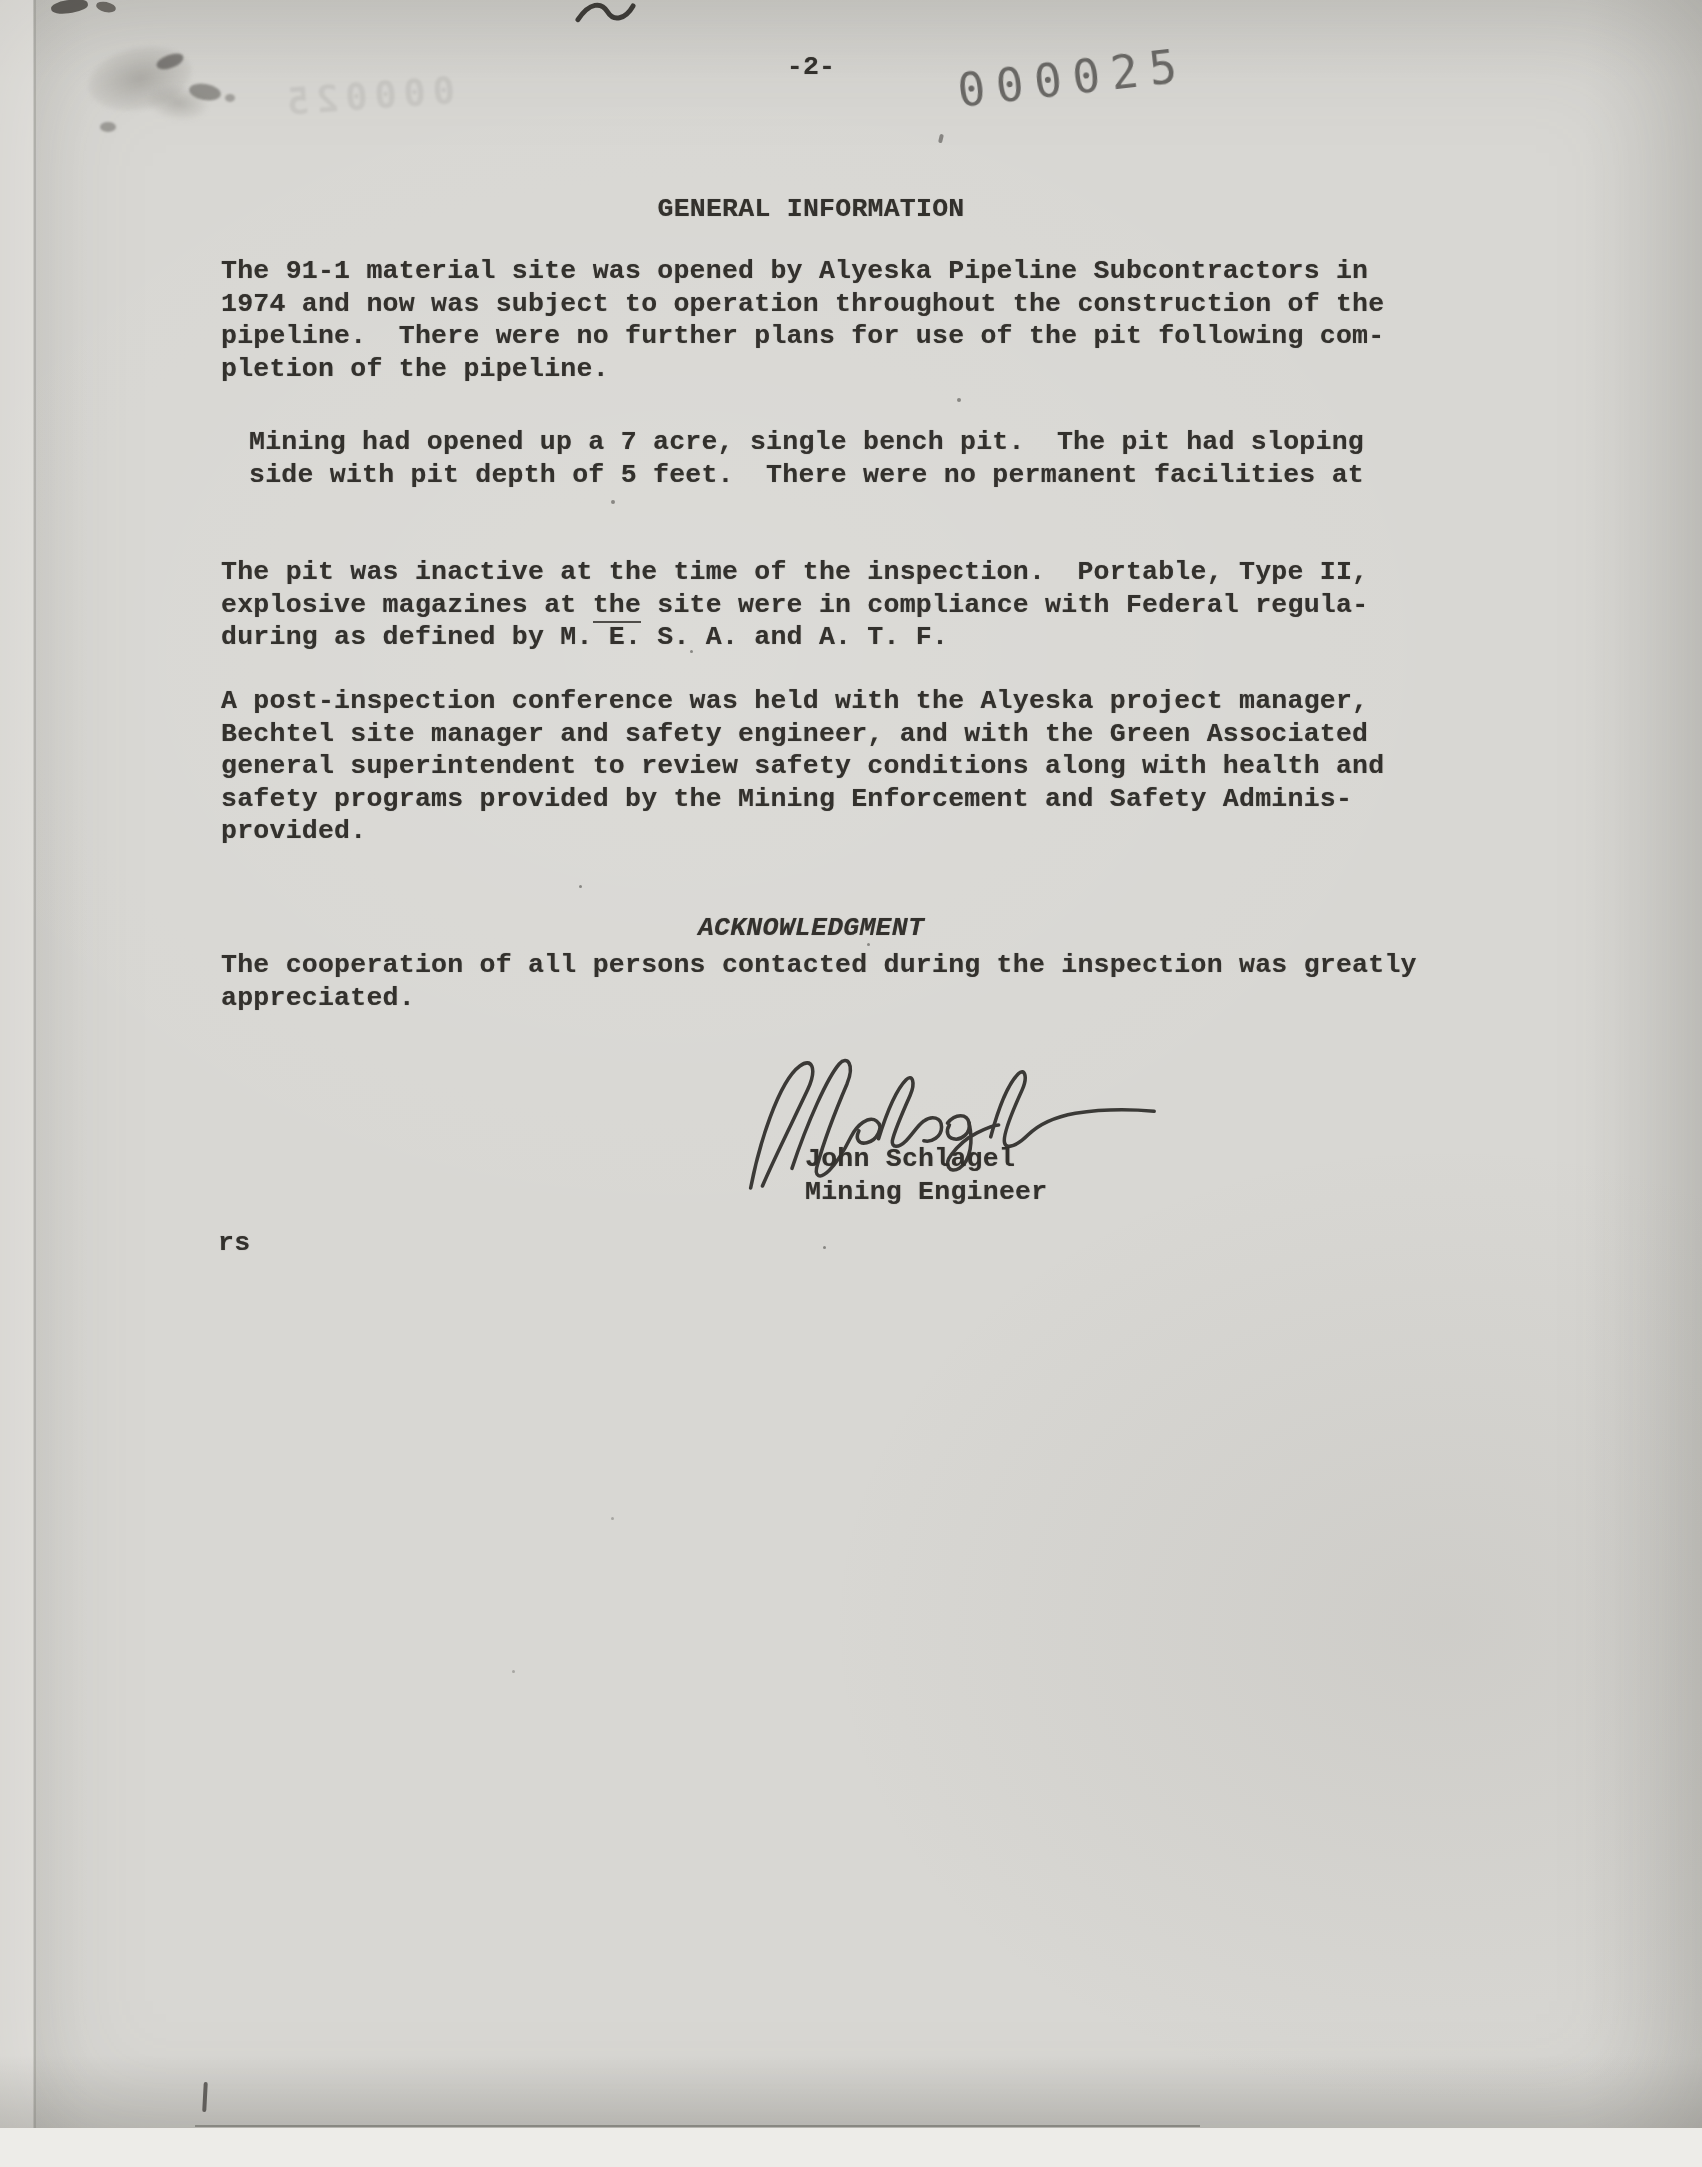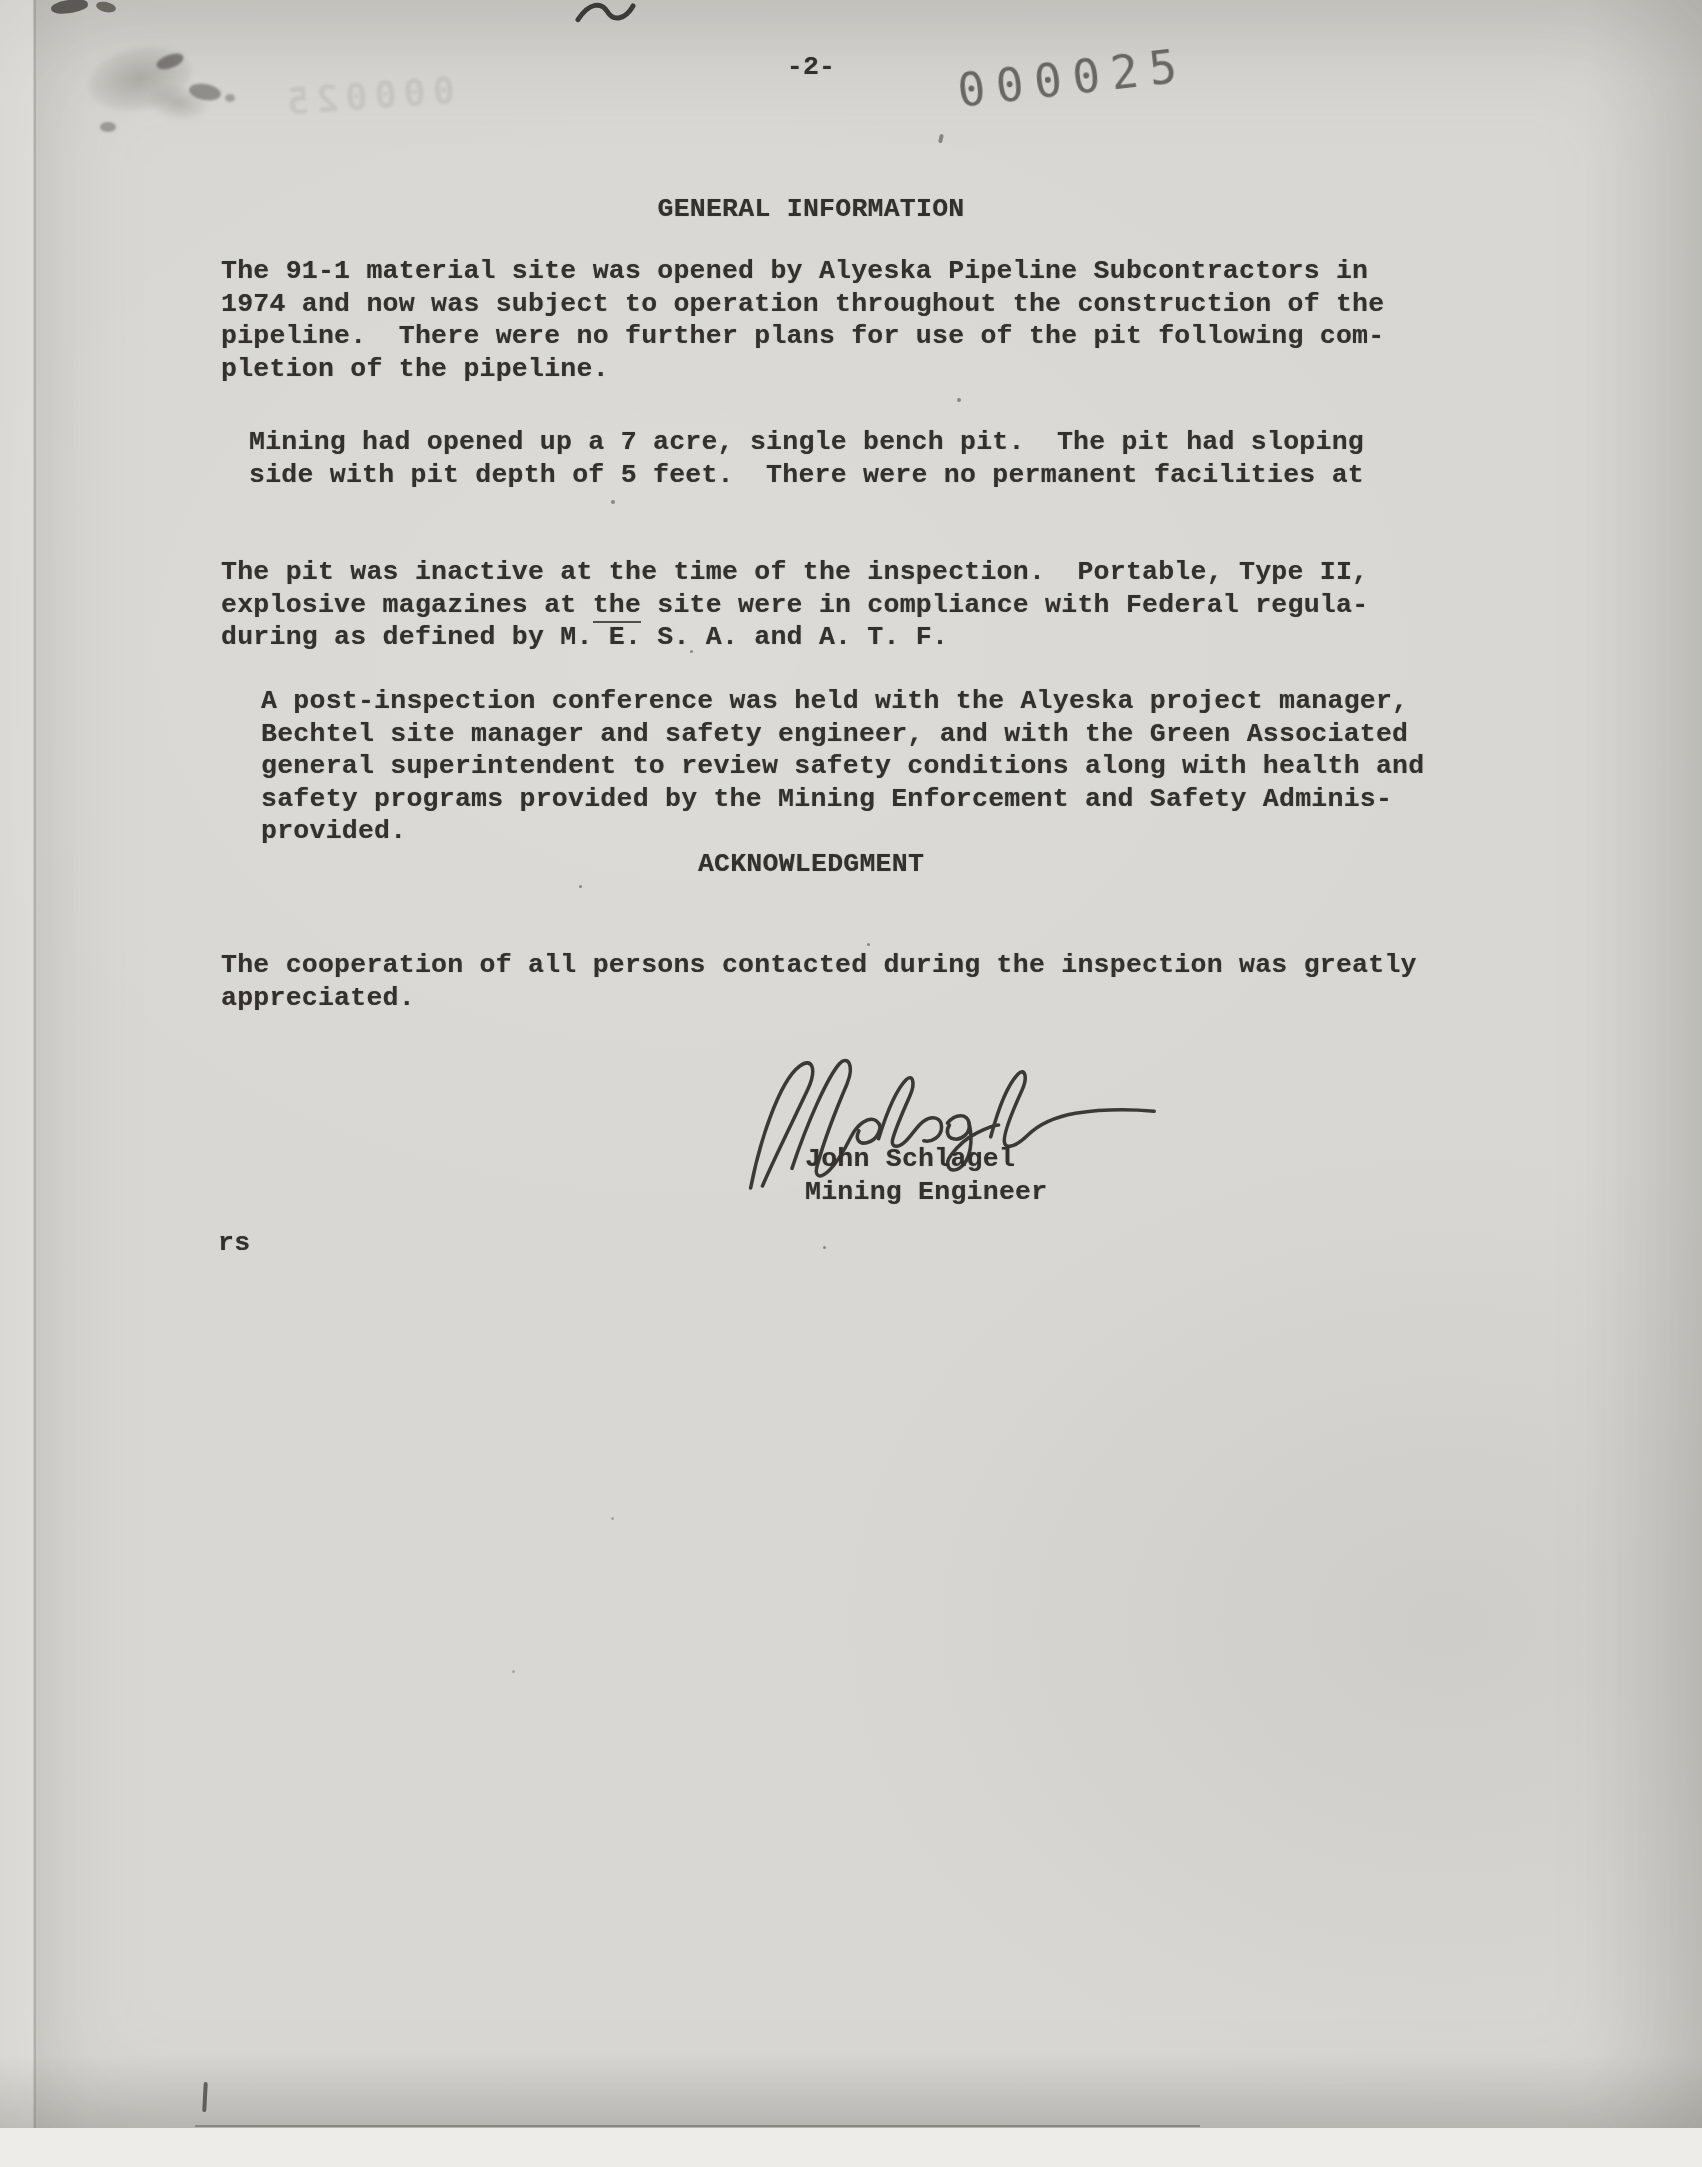--- a/index.html
+++ b/index.html
@@ -124,29 +124,29 @@
     <div class="typed">Mining had opened up a 7 acre, single bench pit.  The pit had sloping</div>
     <div class="typed">side with pit depth of 5 feet.  There were no permanent facilities at</div>
   </div>
 
   <div class="col" style="top:556px;">
     <div class="typed">The pit was inactive at the time of the inspection.  Portable, Type II,</div>
     <div class="typed"><span>explosive magazines at </span><span class="uword">the</span><span> site were in compliance with Federal regula-</span></div>
     <div class="typed">during as defined by M. E. S. A. and A. T. F.</div>
   </div>
 
-  <div class="col" style="top:685px;margin-left:40px;">
+  <div class="col" style="top:685px;">
     <div class="typed">A post-inspection conference was held with the Alyeska project manager,</div>
     <div class="typed">Bechtel site manager and safety engineer, and with the Green Associated</div>
     <div class="typed">general superintendent to review safety conditions along with health and</div>
     <div class="typed">safety programs provided by the Mining Enforcement and Safety Adminis-</div>
     <div class="typed">provided.</div>
   </div>
 
-  <div class="col center typed" style="top:848px;">ACKNOWLEDGMENT</div>
+  <div class="col center typed" style="top:912px;font-style:italic;">ACKNOWLEDGMENT</div>
 
   <div class="col" style="top:949px;">
     <div class="typed">The cooperation of all persons contacted during the inspection was greatly</div>
     <div class="typed">appreciated.</div>
   </div>
 
   <svg id="sig-script" width="433" height="148" viewBox="0 0 440 150">
     <g fill="none" stroke="#2e2c29" stroke-width="3.6" stroke-linecap="round" opacity="0.92">
       <path d="M 22,138 C 30,96 50,30 72,14 C 84,5 90,16 80,38 C 64,72 44,112 34,136"></path>
       <path d="M 64,118 C 80,70 100,26 112,12 C 120,3 128,12 120,32 C 108,60 96,92 90,114 C 86,126 92,130 102,120 C 110,112 118,98 124,86 C 130,74 142,64 150,70 C 158,76 150,90 140,92 C 132,94 128,88 132,80"></path>

